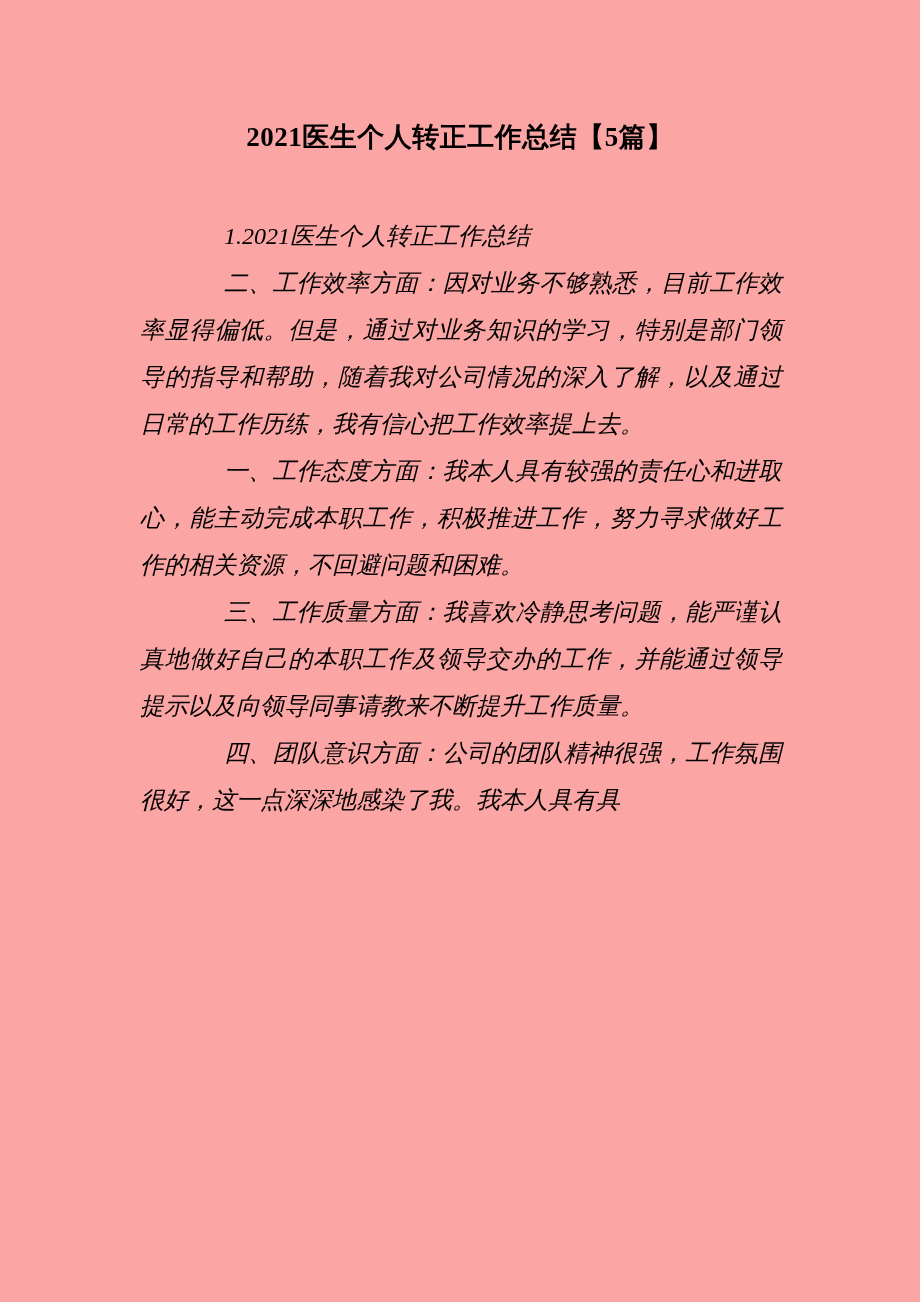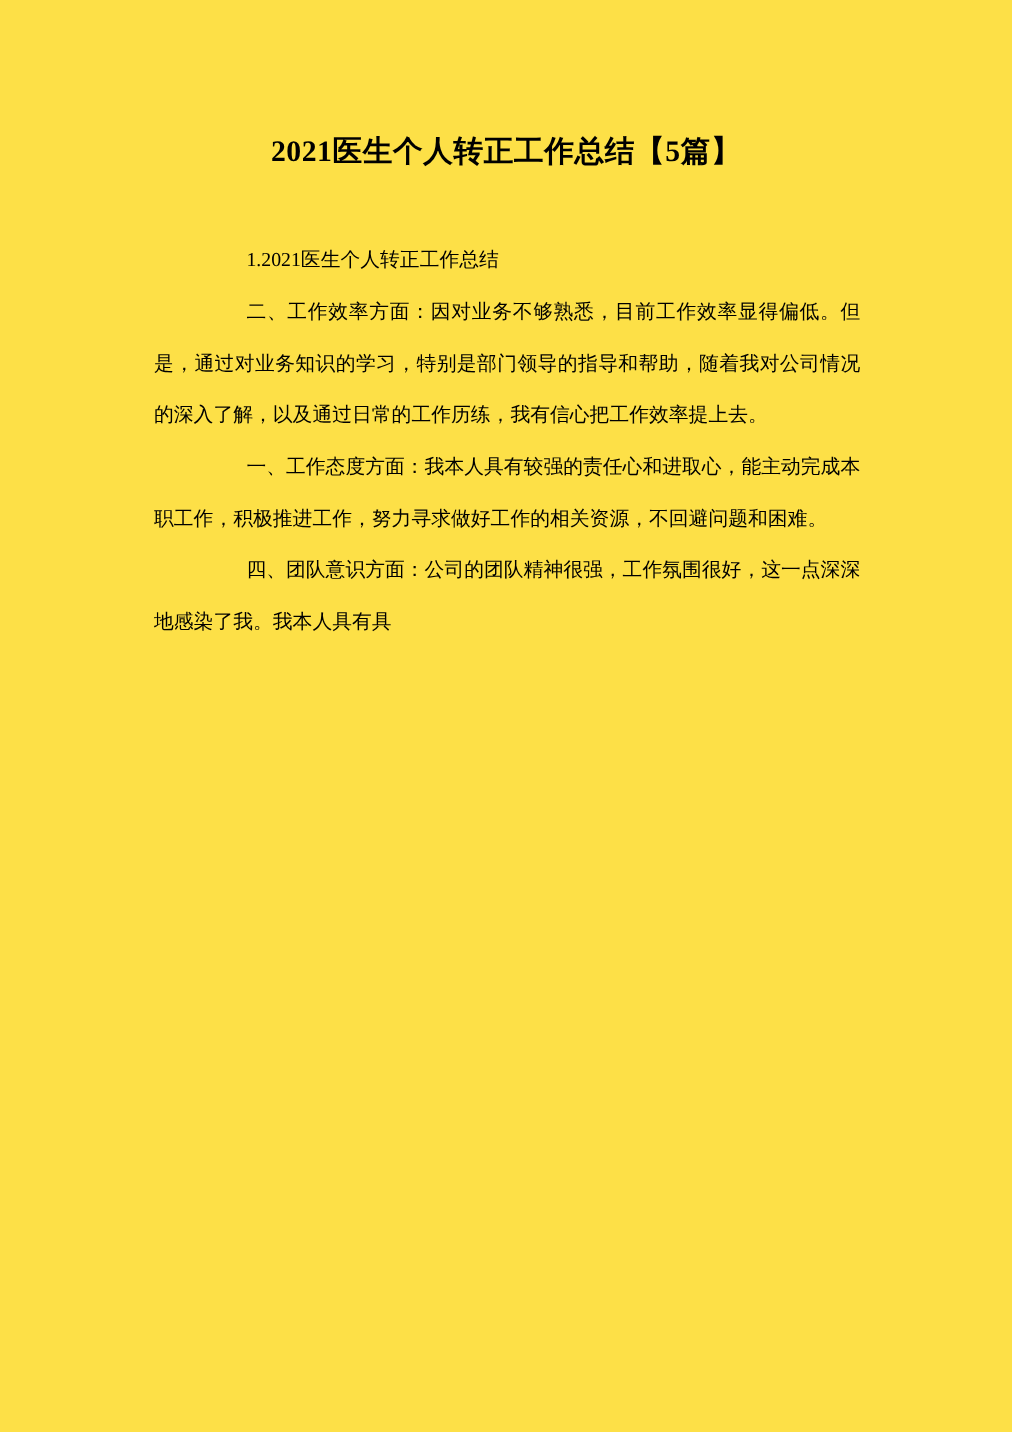--- a/index.html
+++ b/index.html
@@ -14,55 +14,57 @@
       position: relative;
       color: #000000;
       font-family: "Liberation Serif", "DejaVu Serif", serif;
     }
     .page {
       position: absolute;
       left: 0;
       top: 0;
       width: 920px;
       height: 1302px;
-      background: #fde047;
+      background: #fca5a5;
     }
     .doc-title {
       position: absolute;
       top: 117px;
       left: 0;
       width: 920px;
       text-align: center;
       font-size: 27px;
       font-weight: bold;
       line-height: 40px;
       letter-spacing: 0.5px;
       margin: 0;
     }
     .body {
       position: absolute;
       left: 140px;
       top: 213px;
       width: 642px;
-      font-size: 18px;
+      font-size: 24px;
       line-height: 47px;
       text-align: justify;
       text-justify: inter-character;
+      font-style: italic;
     }
     .para {
       margin: 0;
       text-indent: 84px;
       word-break: break-all;
     }
   </style>
 </head>
 <body>
 
 <div class="page">
   <h1 class="doc-title">2021医生个人转正工作总结【5篇】</h1>
 
   <div class="body">
     <p class="para">1.2021医生个人转正工作总结</p>
     <p class="para">二、工作效率方面：因对业务不够熟悉，目前工作效率显得偏低。但是，通过对业务知识的学习，特别是部门领导的指导和帮助，随着我对公司情况的深入了解，以及通过日常的工作历练，我有信心把工作效率提上去。</p>
     <p class="para">一、工作态度方面：我本人具有较强的责任心和进取心，能主动完成本职工作，积极推进工作，努力寻求做好工作的相关资源，不回避问题和困难。</p>
+    <p class="para">三、工作质量方面：我喜欢冷静思考问题，能严谨认真地做好自己的本职工作及领导交办的工作，并能通过领导提示以及向领导同事请教来不断提升工作质量。</p>
     <p class="para">四、团队意识方面：公司的团队精神很强，工作氛围很好，这一点深深地感染了我。我本人具有具</p>
   </div>
 </div>
 
 </body></html>

